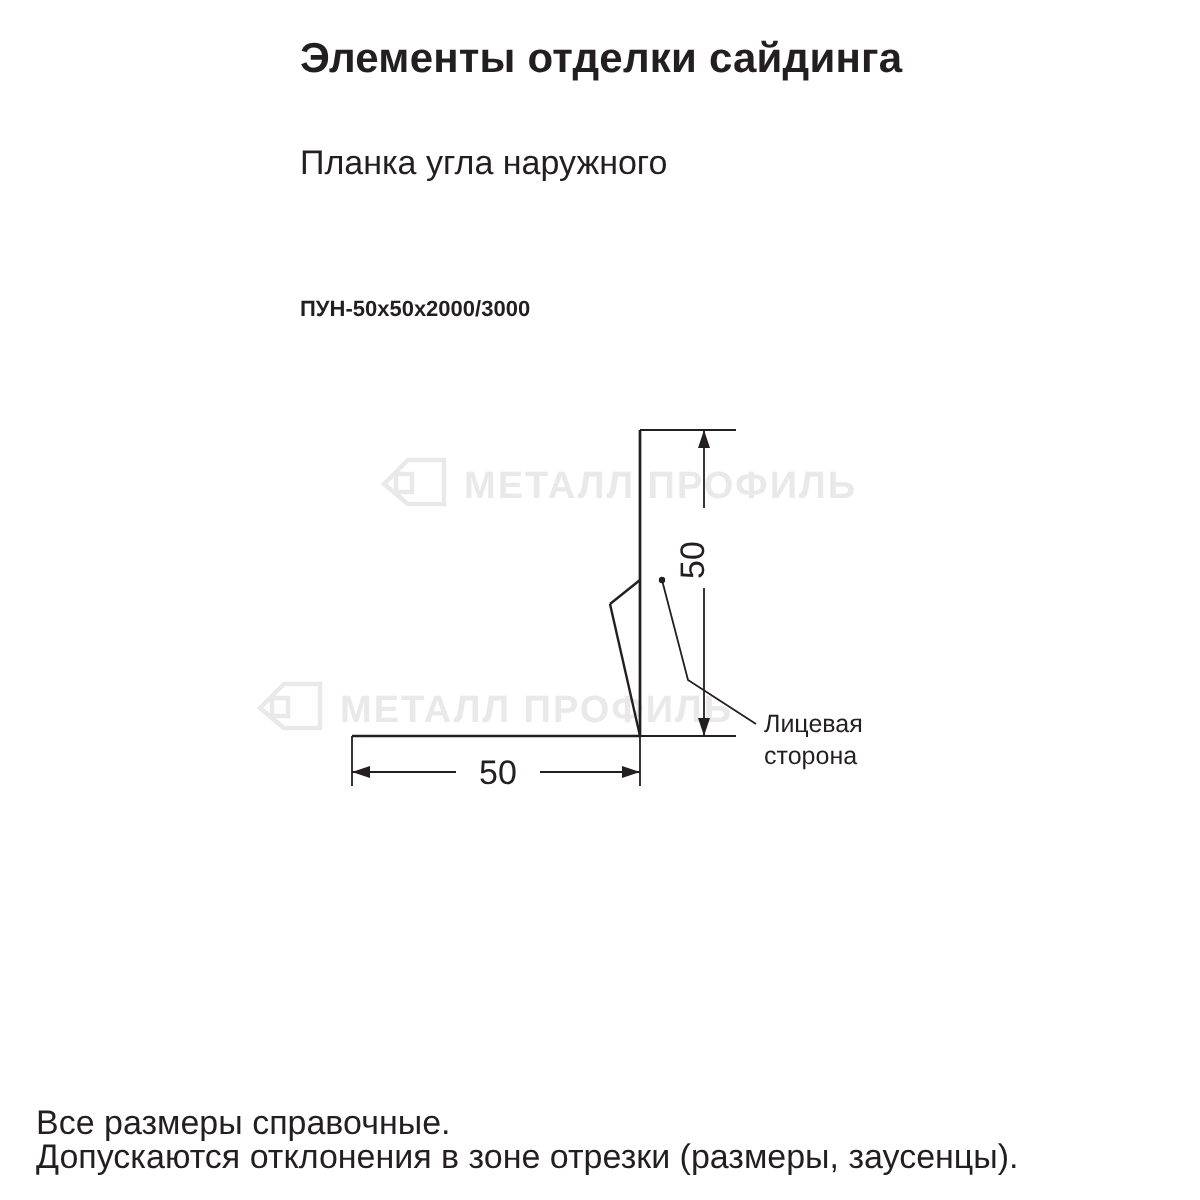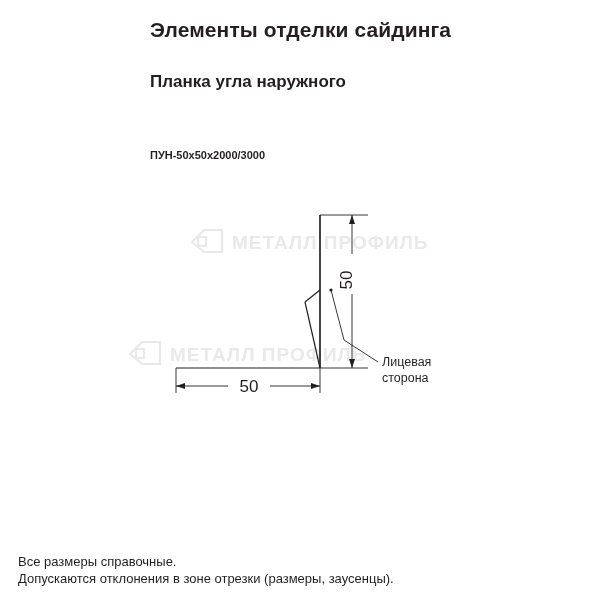--- a/index.html
+++ b/index.html
@@ -27,21 +27,21 @@
     font-size: 21px;
     font-weight: bold;
     letter-spacing: 0.1px;
     white-space: nowrap;
   }
   .subtitle-1 {
     position: absolute;
     left: 150px;
     top: 72px;
     font-size: 17px;
-    font-weight: bold;
+    font-weight: normal;
     white-space: nowrap;
   }
   .subtitle-2 {
     position: absolute;
     left: 150px;
     top: 105px;
     font-size: 11px;
     font-weight: bold;
     white-space: nowrap;
     margin-top: 44px;
@@ -51,21 +51,21 @@
     left: 0;
     top: 150px;
     width: 600px;
     height: 300px;
   }
   .footer {
     position: absolute;
     left: 18px;
     top: 553px;
     width: 564px;
-    font-size: 13px;
+    font-size: 17px;
     line-height: 17px;
     color: #231f20;
   }
   .footer div {
     white-space: nowrap;
   }
   .dim-label {
     font-family: "Liberation Sans", sans-serif;
     font-size: 17px;
     fill: #231f20;

